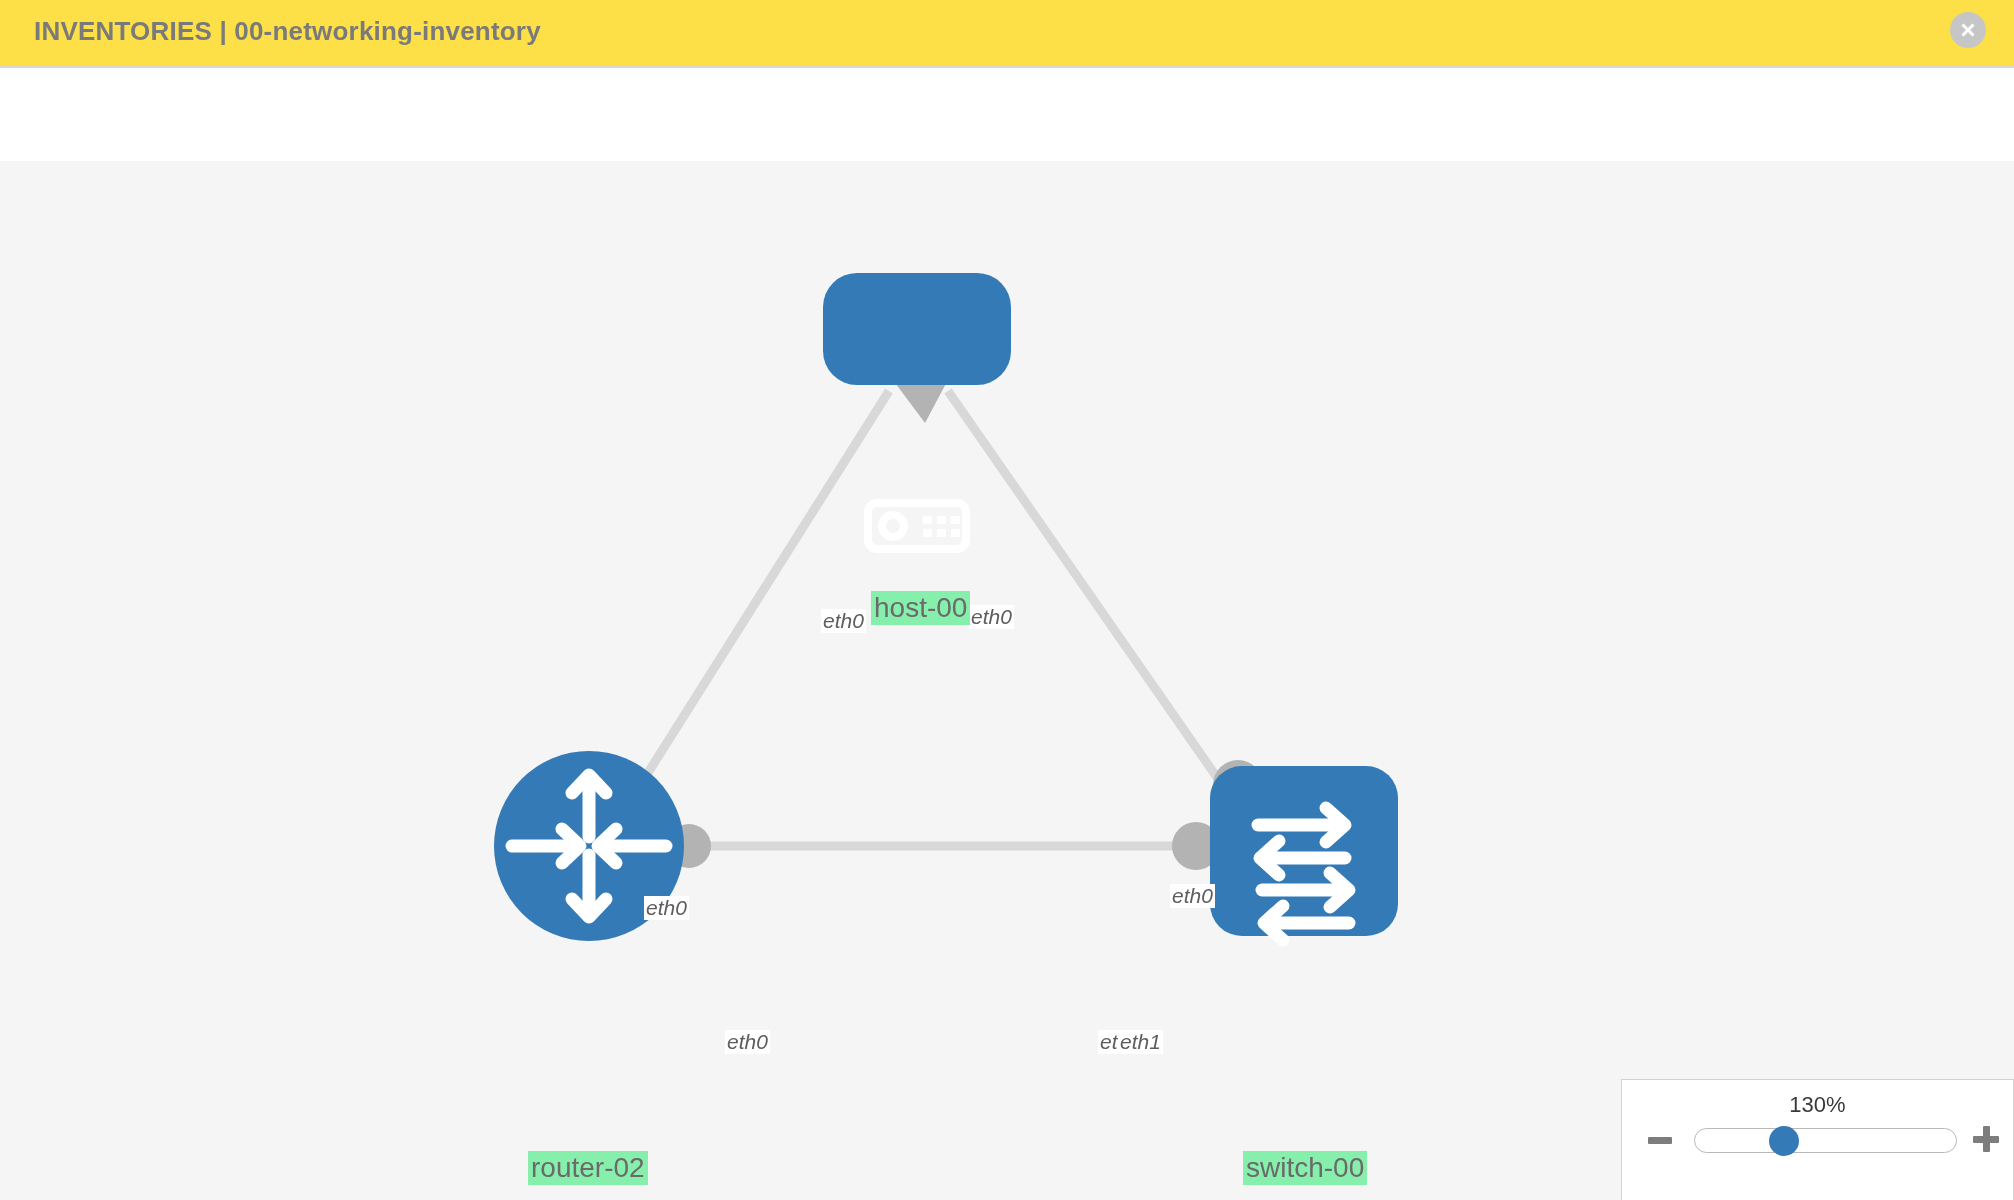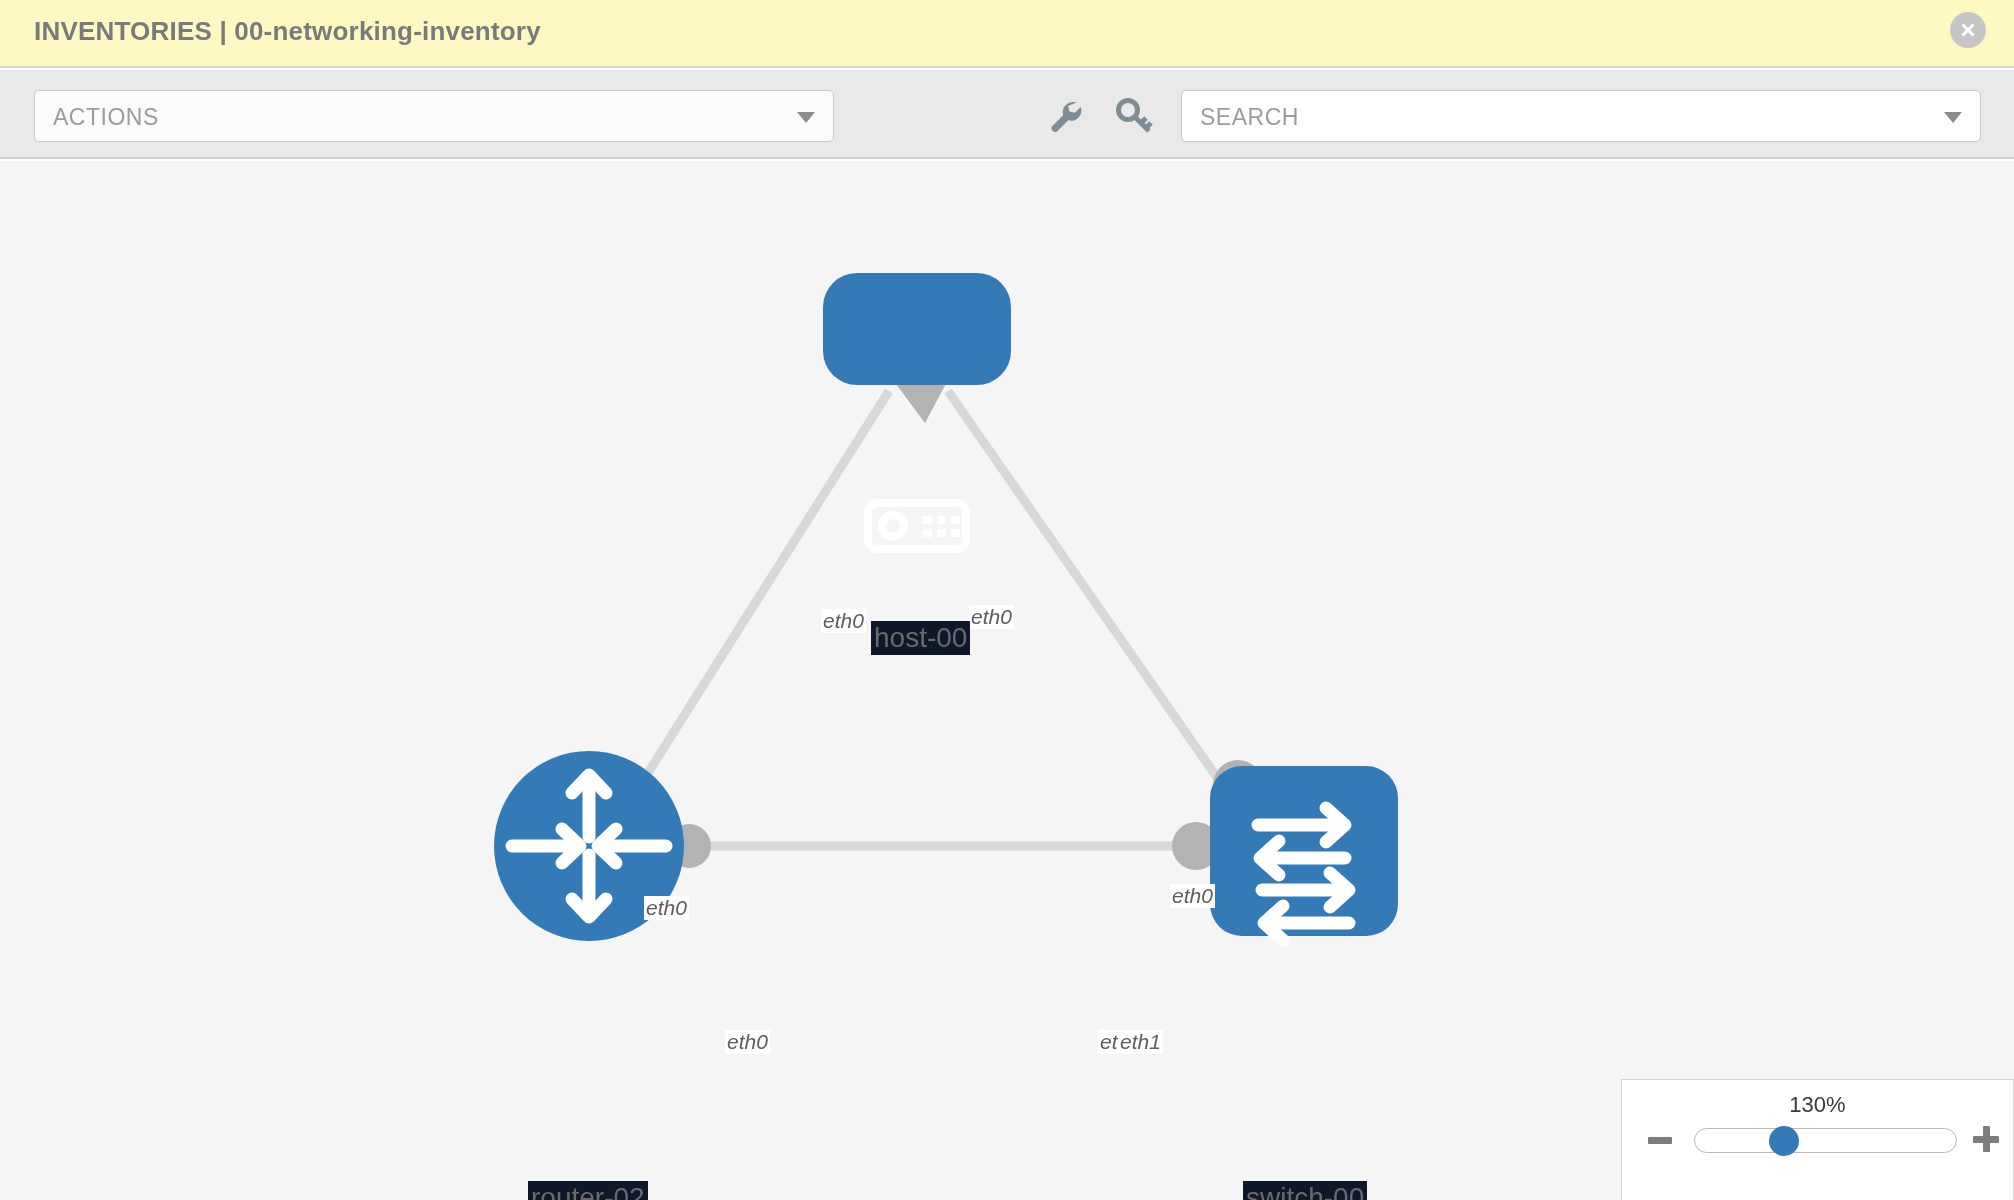--- a/index.html
+++ b/index.html
@@ -17,21 +17,21 @@
     height: 1200px;
     background: #ffffff;
   }
 
   
   .header {
     position: absolute;
     top: 0; left: 0;
     width: 2014px;
     height: 68px;
-    background: #fef9c3;
+    background: #fde047;
     border-bottom: 2px solid #d7d7d7;
     padding-left: 12px;
   }
   .header-title {
     position: absolute;
     left: 34px;
     top: 16px;
     font-size: 26px;
     font-weight: bold;
     color: #7a7a7a;
@@ -135,25 +135,24 @@
     padding: 0 2px;
     line-height: 24px;
     white-space: nowrap;
     font-style: italic;
   }
   
   .node-label {
     position: absolute;
     font-size: 28px;
     color: #6a6a6a;
-    background: #0f172a;
+    background: #86efac;
     padding: 0 3px;
     line-height: 34px;
     white-space: nowrap;
-    margin-top: 30px;
   }
 
   
   .zoom-panel {
     position: absolute;
     left: 1621px;
     top: 1079px;
     width: 393px;
     height: 153px;
     background: #ffffff;
@@ -222,47 +221,20 @@
 
   <div class="header">
     <div class="header-title">INVENTORIES | 00-networking-inventory</div>
     <div class="close-btn">
       <svg width="36" height="36" viewBox="0 0 36 36">
         <path d="M11.5 13.6 L13.6 11.5 L18 15.9 L22.4 11.5 L24.5 13.6 L20.1 18 L24.5 22.4 L22.4 24.5 L18 20.1 L13.6 24.5 L11.5 22.4 L15.9 18 Z" fill="#ffffff"></path>
       </svg>
     </div>
   </div>
 
-  <div class="toolbar">
-
-    <div class="actions-select">
-      <span class="actions-label">ACTIONS</span>
-      <span class="caret"></span>
-    </div>
-
-    <div class="tool-icon wrench">
-      <svg width="44" height="44" viewBox="0 0 44 44">
-        <path d="M33.5 8.6 a10.4 10.4 0 0 0 -13.4 12.6 L9.6 31.7 a3.6 3.6 0 0 0 0 5.1 a3.6 3.6 0 0 0 5.1 0 L25.2 26.3 a10.4 10.4 0 0 0 12.6 -13.4 l-5.9 5.9 l-5.5 -1.3 l-1.3 -5.5 Z" fill="#7f8c93"></path>
-      </svg>
-    </div>
-
-    <div class="tool-icon key">
-      <svg width="44" height="44" viewBox="0 0 44 44">
-        <circle cx="16" cy="16" r="9.5" fill="none" stroke="#7f8c93" stroke-width="5"></circle>
-        <path d="M22.5 22.5 L37 37" stroke="#7f8c93" stroke-width="5" stroke-linecap="butt"></path>
-        <path d="M29 29 L34 24" stroke="#7f8c93" stroke-width="5" stroke-linecap="butt"></path>
-        <path d="M34 34 L39 29" stroke="#7f8c93" stroke-width="5" stroke-linecap="butt"></path>
-      </svg>
-    </div>
-
-    <div class="search-select">
-      <span class="search-label">SEARCH</span>
-      <span class="caret"></span>
-    </div>
-  </div>
 
   <div class="canvas">
 
     <svg width="2014" height="1039">
 
       <g>
         <line x1="889" y1="230" x2="610" y2="672" stroke="#d8d8d8" stroke-width="9"></line>
       </g>
       <g>
         <line x1="948" y1="230" x2="1232" y2="638" stroke="#d8d8d8" stroke-width="9"></line>

